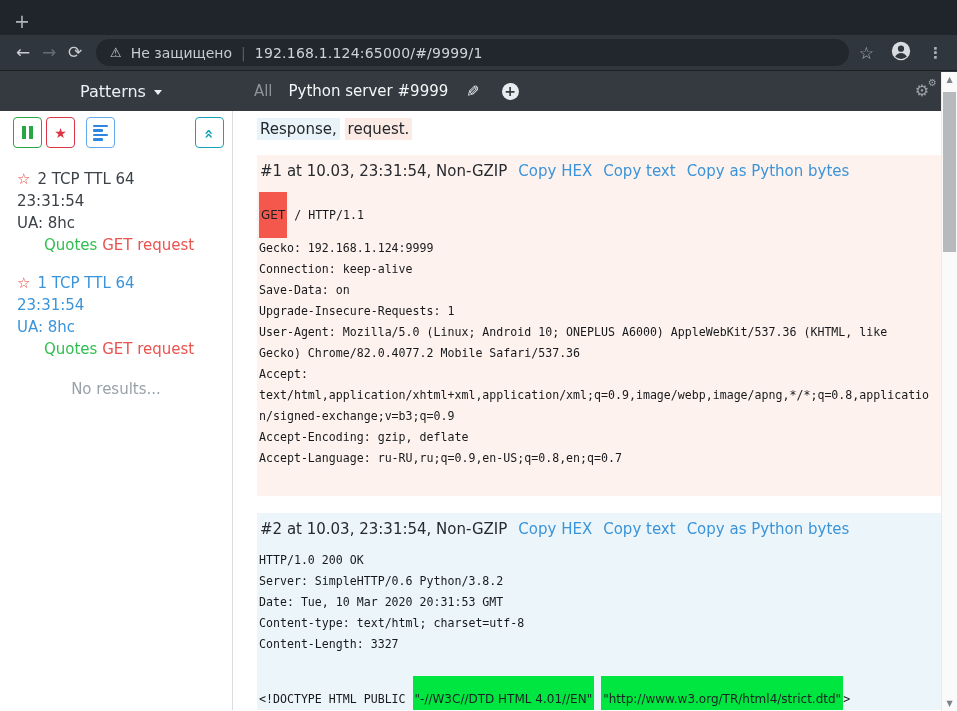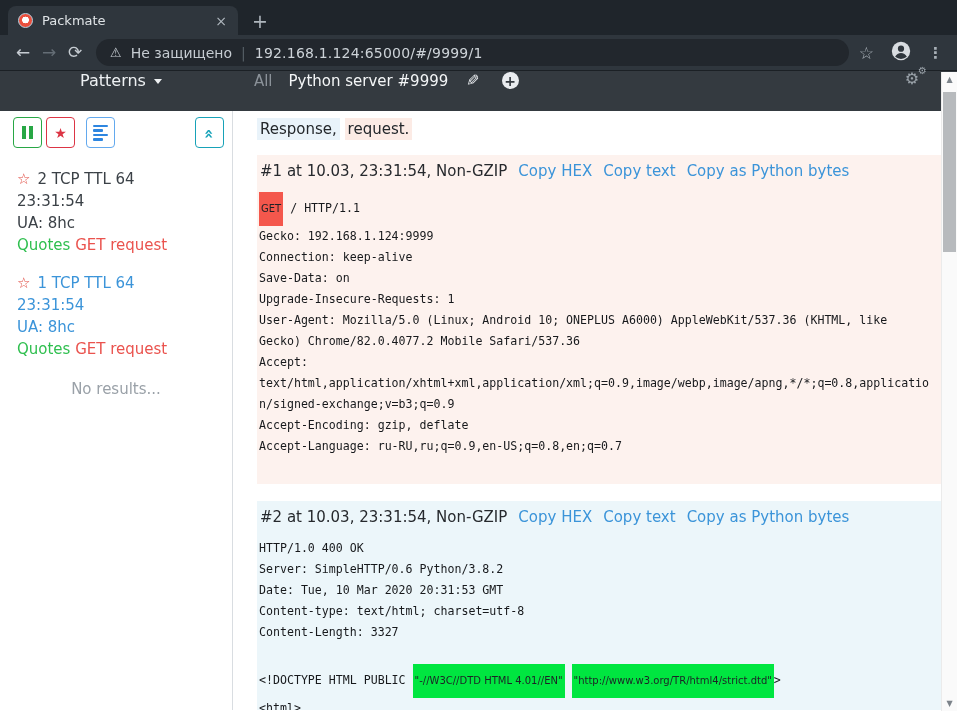--- a/index.html
+++ b/index.html
@@ -27,22 +27,22 @@
           padding:0 14px;margin:0 10px 0 8px;font-size:14px;color:#c6ccd2;}
   .warn-icon{font-size:13px;margin-right:9px;color:#c6ccd2;}
   .security-label{color:#c6ccd2;text-align:center;}
   .url-sep{color:#565f67;margin:0 9px;}
   .url-text{color:#cdd3d8;letter-spacing:.2px;}
   .chrome-right{display:flex;align-items:center;gap:16px;margin-right:4px;}
   .bookmark-star{color:#a9b1b8;font-size:17px;}
   .menu-dots{color:#a9b1b8;font-size:15px;font-weight:bold;}
   
   .app{border-top:1px solid #1b2025;}
-  .navbar{height:40px;background:var(--navbar-bg,#343a40);display:flex;align-items:flex-start;
-          padding:0 14px 0 80px;}
+  .navbar{height:40px;background:var(--navbar-bg,#343a40);display:flex;align-items:center;
+          padding:0 4px 0 80px;}
   .patterns{color:#eef1f3;font-size:16px;display:flex;align-items:center;gap:8px;}
   .caret{width:0;height:0;border-left:4.5px solid transparent;border-right:4.5px solid transparent;
          border-top:5px solid #eef1f3;margin-top:2px;}
   .nav-tabs{display:flex;align-items:center;margin-left:92px;gap:16px;}
   .nav-all{color:#8b9299;font-size:15px;}
   .nav-current{color:#f4f6f7;font-size:15px;}
   .pencil-icon{color:#e9ecef;font-size:16px;margin-left:2px;transform:scaleX(-1);display:inline-block;}
   .plus-circle{width:17px;height:17px;border-radius:50%;background:#e9ecef;color:#343a40;
                font-size:14px;font-weight:bold;display:flex;align-items:center;justify-content:center;
                margin-left:6px;line-height:1;}
@@ -65,60 +65,55 @@
   .align-bars i:nth-child(even){width:10px;}
   .btn-collapse{border-color:var(--collapse-teal,#17a2b8);margin-left:auto;color:var(--collapse-teal,#17a2b8);}
   .collapse-glyph{display:inline-block;transform:rotate(90deg);font-size:16px;font-weight:bold;
                   letter-spacing:-2px;line-height:1;}
   .stream-list{margin-top:20px;}
   .stream-item{padding:0 10px 0 17px;font-size:15px;line-height:22px;color:#3b4147;margin-bottom:16px;}
   .stream-item.selected .stream-title,
   .stream-item.selected .stream-time,
   .stream-item.selected .stream-ua{color:var(--selected-blue,#3b94d9);}
   .stream-star{color:var(--star-red,#e0483e);margin-right:7px;font-size:15px;}
-  .tag-quotes{color:var(--tag-green,#2fbf4f);}
+  .tag-quotes{color:var(--tag-green,#2fbf4f);margin-left:27px;}
   .tag-request{color:var(--tag-red,#ea534e);text-align:right;}
   .no-results{text-align:center;color:#9aa1a8;font-size:15px;margin-top:20px;}
   
   .content{flex:1;padding:8px 16px 0 24px;overflow:hidden;}
   .filter-line{font-size:15px;line-height:21px;color:#23272b;margin-bottom:15px;}
   .chip{padding:2px 3px;}
   .chip.response{background:var(--response-chip-bg,#e9f3fa);}
   .chip.request{background:var(--request-chip-bg,#fcebe5);}
   .packet{margin-bottom:17px;padding:6px 8px 6px 2px;}
   .packet.request{background:var(--request-bg,#fdf2ee);}
   .packet.response{background:var(--response-bg,#ecf6fa);}
   .pkt-head{font-size:15px;line-height:21px;color:#26292d;margin-bottom:10px;padding-left:1px;}
   .pkt-action{color:var(--link-blue,#3b94d9);margin-left:11px;cursor:pointer;}
   .pkt-body{font-family:"DejaVu Sans Mono","Liberation Mono",monospace;font-size:11.6px;
             line-height:21px;color:#17191c;}
   .mono-line{white-space:pre-wrap;overflow-wrap:break-word;word-wrap:break-word;min-height:21px;}
-  .hl{font-family:"DejaVu Sans","Liberation Sans",sans-serif;font-size:10px;
-      display:inline-block;padding:8px 2px;line-height:18px;color:#1d2126;}
+  .hl{font-family:"DejaVu Sans","Liberation Sans",sans-serif;font-size:12px;
+      display:inline-block;padding:14px 2px;line-height:18px;color:#1d2126;}
   .hl-red{background:var(--highlight-red,#f4574c);}
   .hl-green{background:var(--highlight-green,#00e640);}
   
   .page-scrollbar{position:absolute;top:72px;right:0;width:16px;height:639px;background:#fafafa;
                   border-left:1px solid #ebebeb;}
   .sb-arrow{position:absolute;left:0;right:0;text-align:center;color:#7c838a;font-size:8px;line-height:13px;}
   .sb-up{top:1px;}
   .sb-down{bottom:1px;}
   .sb-thumb{position:absolute;top:20px;left:1px;width:13px;height:160px;background:#b7babd;}
 </style>
 </head>
 <body>
 
 <div class="screen">
 
   <div class="tabstrip">
-    <div class="tab">
-      <span class="favicon"></span>
-      <span class="tab-title">Packmate</span>
-      <span class="tab-close">×</span>
-    </div>
     <span class="new-tab">+</span>
   </div>
 
   <div class="toolbar">
     <span class="nav-icon">←</span>
     <span class="nav-icon disabled">→</span>
     <span class="nav-icon">⟳</span>
     <div class="urlbar">
       <span class="warn-icon">⚠</span>
       <span class="security-label">Не защищено</span>
@@ -211,21 +206,21 @@
                 <div class="mono-line">User-Agent: Mozilla/5.0 (Linux; Android 10; ONEPLUS A6000) AppleWebKit/537.36 (KHTML, like Gecko) Chrome/82.0.4077.2 Mobile Safari/537.36</div>
                 <div class="mono-line">Accept: text/html,application/xhtml+xml,application/xml;q=0.9,image/webp,image/apng,*/*;q=0.8,application/signed-exchange;v=b3;q=0.9</div>
                 <div class="mono-line">Accept-Encoding: gzip, deflate</div>
                 <div class="mono-line">Accept-Language: ru-RU,ru;q=0.9,en-US;q=0.8,en;q=0.7</div>
                 <div class="mono-line">&nbsp;</div>
               </div>
             </div>
             <div class="packet response">
               <div class="pkt-head"><span class="pkt-meta">#2 at 10.03, 23:31:54, Non-GZIP</span><span class="pkt-action">Copy HEX</span><span class="pkt-action">Copy text</span><span class="pkt-action">Copy as Python bytes</span></div>
               <div class="pkt-body">
-                <div class="mono-line">HTTP/1.0 400 OK</div>
+                <div class="mono-line">HTTP/1.0 200 OK</div>
                 <div class="mono-line">Server: SimpleHTTP/0.6 Python/3.8.2</div>
                 <div class="mono-line">Date: Tue, 10 Mar 2020 20:31:53 GMT</div>
                 <div class="mono-line">Content-type: text/html; charset=utf-8</div>
                 <div class="mono-line">Content-Length: 3327</div>
                 <div class="mono-line">&nbsp;</div>
                 <div class="mono-line">&lt;!DOCTYPE HTML PUBLIC <span class="hl hl-green">"-//W3C//DTD HTML 4.01//EN"</span> <span class="hl hl-green">"http://www.w3.org/TR/html4/strict.dtd"</span>&gt;</div>
                 <div class="mono-line">&lt;html&gt;</div>
               </div>
             </div>
           </div>

